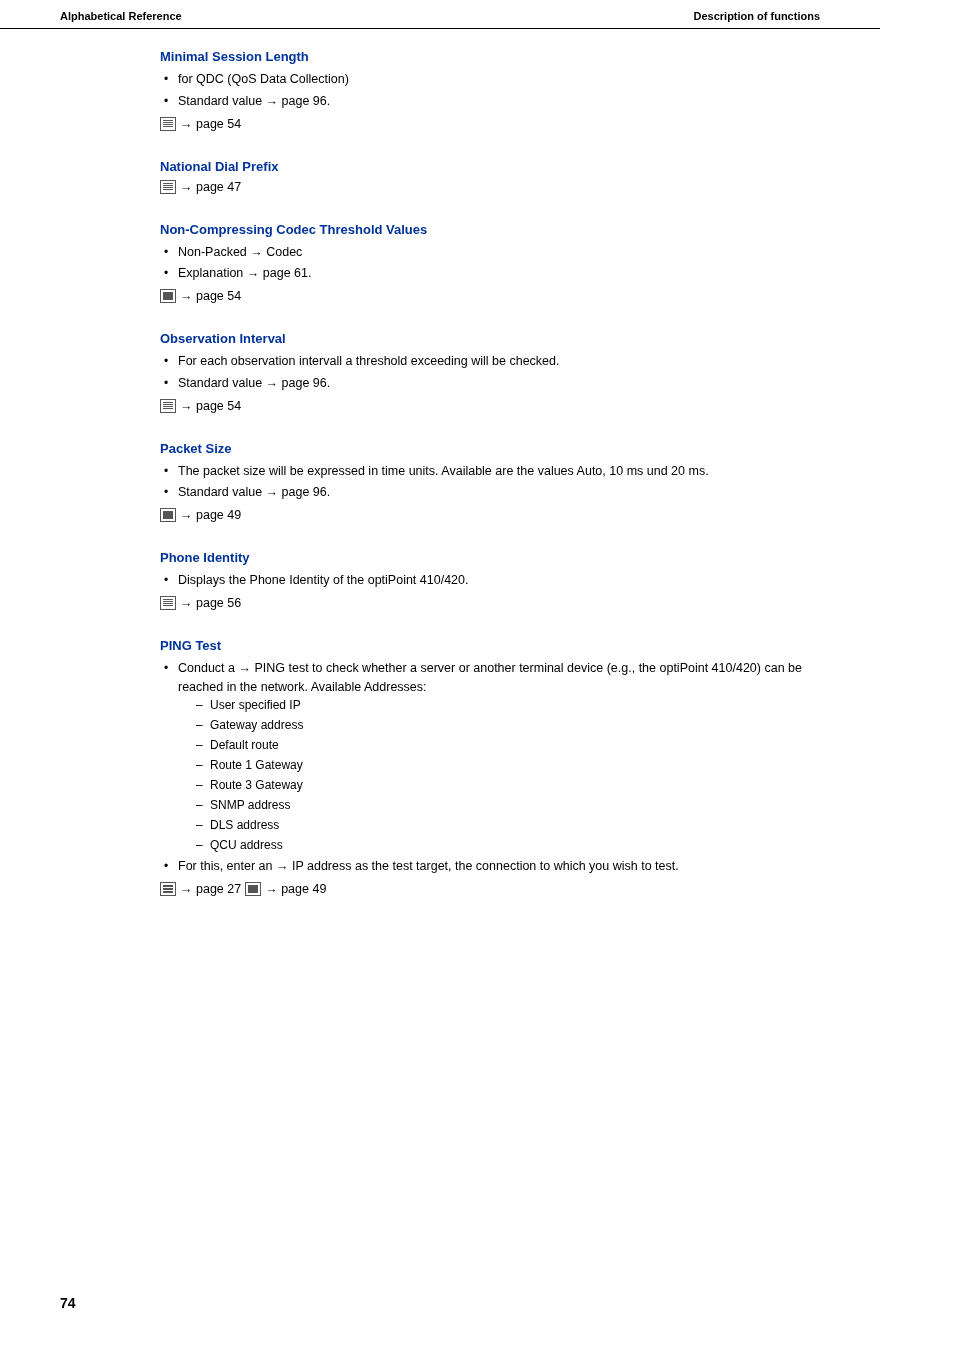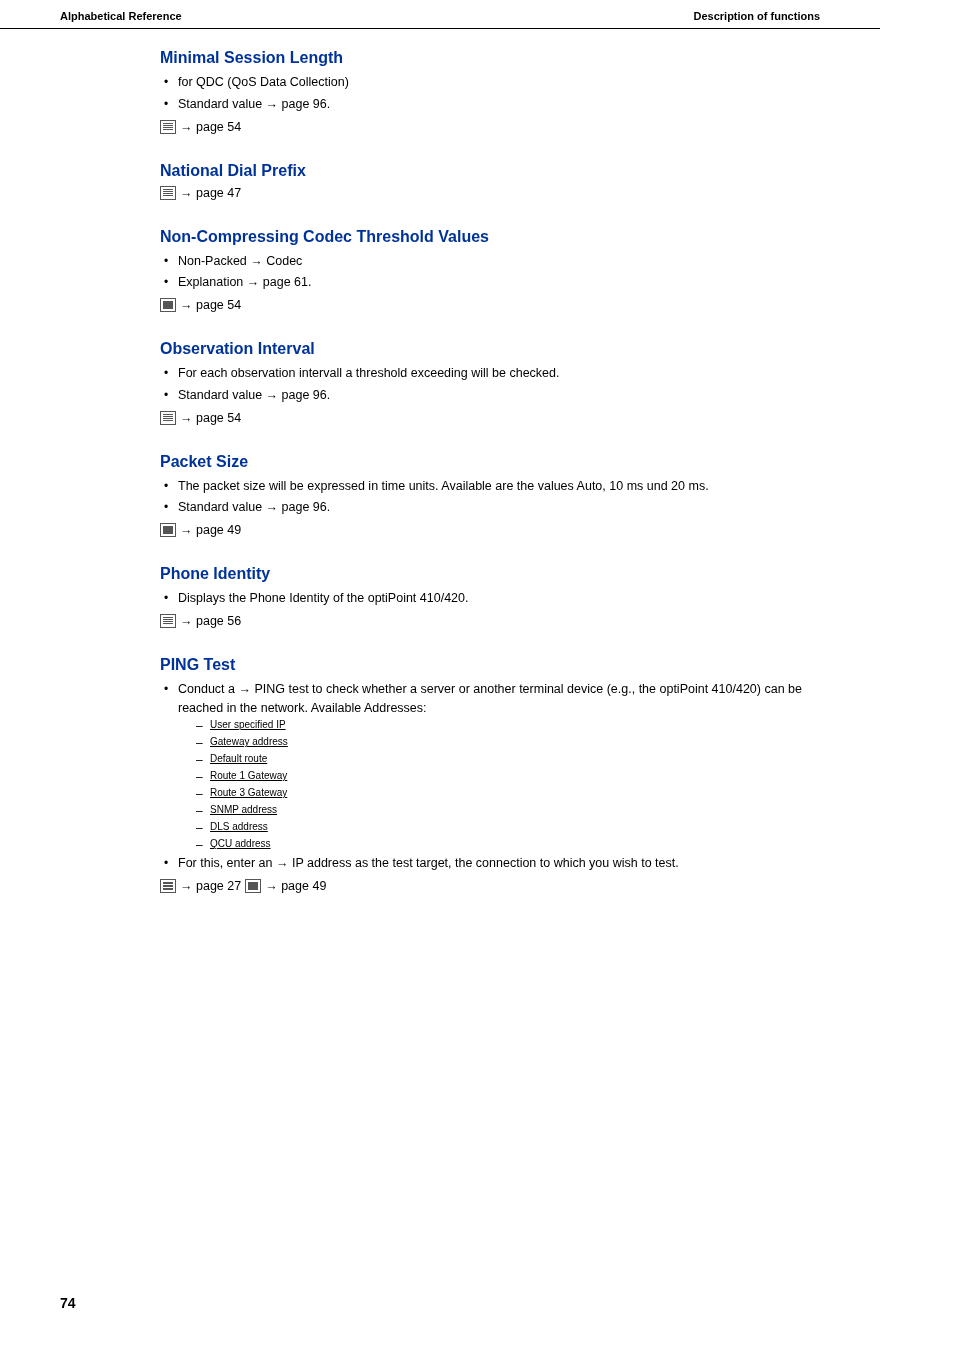--- a/index.html
+++ b/index.html
@@ -45,21 +45,21 @@
     .content-area {
       padding: 20px 60px 40px 160px;
     }
 
     .section {
       margin-bottom: 28px;
     }
 
     .section-title {
       color: #003399;
-      font-size: 16px;
+      font-size: 13px;
       font-weight: bold;
       margin-bottom: 6px;
       text-decoration: none;
     }
 
     .bullet-list {
       list-style: none;
       padding: 0;
       margin: 0 0 6px 0;
     }
@@ -83,23 +83,22 @@
     .sub-list {
       list-style: none;
       padding: 0;
       margin: 0 0 0 18px;
     }
 
     .sub-list li {
       position: relative;
       padding-left: 14px;
       margin-bottom: 2px;
-      font-size: 10px;
+      font-size: 12px;
       line-height: 1.5;
-      text-decoration: underline;
     }
 
     .sub-list li::before {
       content: "–";
       position: absolute;
       left: 0;
       top: 0;
     }
 
     .arrow {

